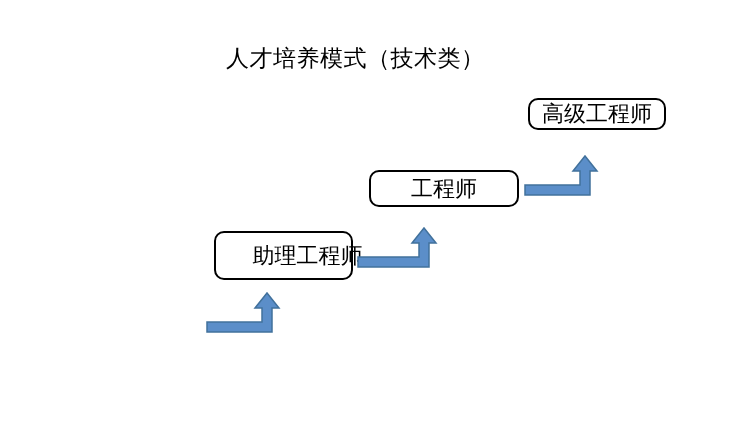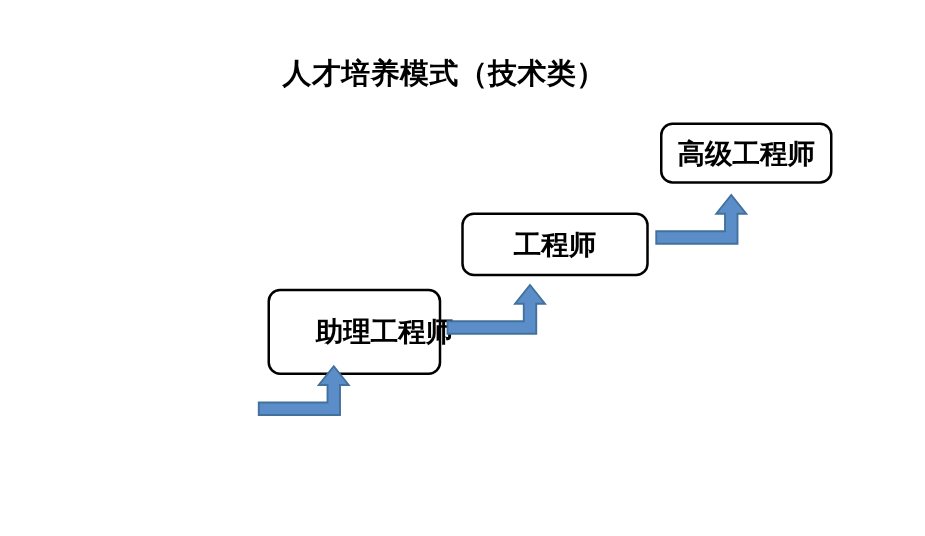--- a/index.html
+++ b/index.html
@@ -3,21 +3,20 @@
 <meta charset="utf-8">
 <style>
   html, body { margin: 0; padding: 0; }
   .canvas {
     position: relative;
     width: 740px;
     height: 429px;
     background: var(--bg, #fff);
     font-family: "Liberation Serif", "DejaVu Serif", serif;
     overflow: hidden;
-    font-weight: bold;
   }
   .title {
     position: absolute;
     left: 226px;
     top: 44px;
     font-size: 23px;
     line-height: 30px;
     letter-spacing: 0.5px;
     color: var(--text, #000);
     white-space: nowrap;
@@ -29,23 +28,23 @@
     border: 2px solid var(--box-border, #000);
     border-radius: 10px;
     display: flex;
     align-items: center;
     justify-content: center;
     font-size: 22px;
     color: var(--text, #000);
     white-space: nowrap;
   }
   .pos-1 { left: 60px;  top: 297px; width: 140px; height: 53px; }
-  .pos-2 { left: 214px; top: 231px; width: 139px; height: 69px; padding-left: 48px; }
-  .pos-3 { left: 369px; top: 170px; width: 150px; height: 51px; border-radius: 10px; }
-  .pos-4 { left: 528px; top: 98px;  width: 138px; height: 49px; }
+  .pos-2 { left: 214px; top: 231px; width: 139px; height: 49px; padding-left: 48px; }
+  .pos-3 { left: 369px; top: 170px; width: 150px; height: 37px; border-radius: 10px; }
+  .pos-4 { left: 528px; top: 98px;  width: 138px; height: 32px; }
   .arrow { position: absolute; display: block; }
   .pos-a1 { left: 205px; top: 291px; }
   .pos-a2 { left: 356px; top: 226px; }
   .pos-a3 { left: 523px; top: 154px; }
   .arrow path {
     fill: var(--arrow-fill, #5B8EC9);
     stroke: var(--arrow-stroke, #41719C);
     stroke-width: 1.5;
     stroke-linejoin: miter;
   }

